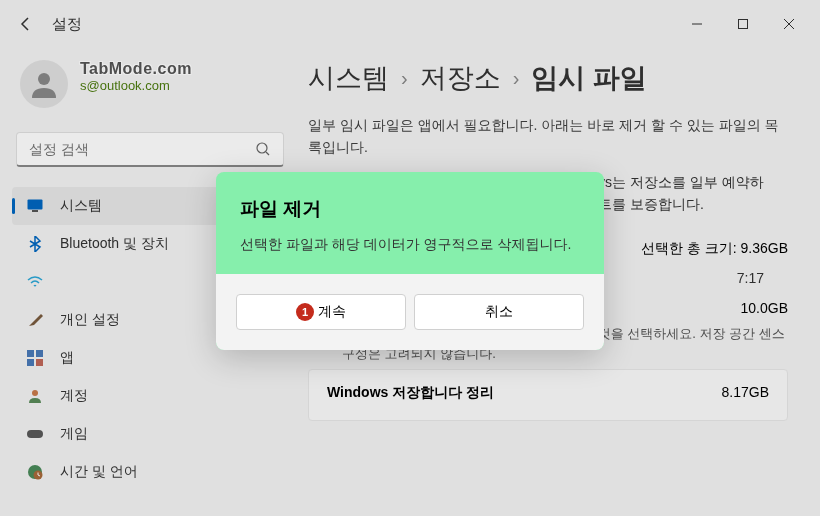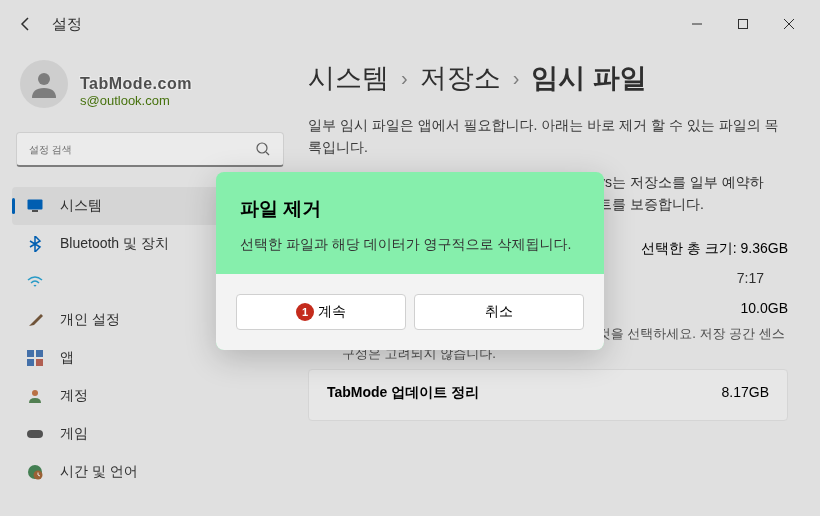--- a/index.html
+++ b/index.html
@@ -7,28 +7,28 @@
     
     .titlebar { height: 48px; display: flex; align-items: center; padding: 0 8px; }
     .back-btn { width: 36px; height: 36px; display: flex; align-items: center; justify-content: center; border-radius: 4px; }
     .title { margin-left: 8px; font-size: 15px; color: #333; }
     .win-controls { margin-left: auto; display: flex; gap: 0; }
     .win-btn { width: 46px; height: 32px; display: flex; align-items: center; justify-content: center; }
     
     .content { display: flex; height: calc(100% - 48px); }
     
     .sidebar { width: 300px; padding: 0 12px; }
-    .user-section { display: flex; align-items: flex-end; padding: 12px 8px 16px; gap: 12px; position: relative; }
+    .user-section { display: flex; align-items: flex-start; padding: 12px 8px 16px; gap: 12px; position: relative; }
     .avatar { width: 48px; height: 48px; border-radius: 50%; background: #e0e0e0; display: flex; align-items: center; justify-content: center; }
     .user-info { flex: 1; }
     .watermark { font-size: 16px; font-weight: bold; color: #555; text-shadow: 1px 1px 0 #fff, -1px -1px 0 #fff, 1px -1px 0 #fff, -1px 1px 0 #fff; letter-spacing: 0.5px; }
     .user-email { font-size: 13px; color: #4d7c0f; }
     
     .search-box { display: flex; align-items: center; background: #fff; border: 1px solid #e0e0e0; border-bottom: 2px solid #888; border-radius: 4px; padding: 8px 12px; margin: 8px 4px 20px; }
-    .search-box input { border: none; outline: none; flex: 1; font-size: 10px; background: transparent; }
+    .search-box input { border: none; outline: none; flex: 1; font-size: 14px; background: transparent; }
     
     .nav-list { list-style: none; }
     .nav-item { display: flex; align-items: center; padding: 10px 14px; gap: 16px; border-radius: 4px; position: relative; font-size: 14px; color: #333; }
     .nav-item.active { background: #e8e8e8; }
     .nav-item.active::before { content: ''; position: absolute; left: 0; top: 50%; transform: translateY(-50%); width: 3px; height: 16px; background: #0067c0; border-radius: 2px; }
     .nav-icon { width: 18px; height: 18px; display: flex; align-items: center; justify-content: center; }
     
     .main { flex: 1; padding: 12px 32px 0 8px; overflow: hidden; }
     .breadcrumb { display: flex; align-items: center; gap: 12px; font-size: 27px; color: #333; margin-bottom: 18px; }
     .breadcrumb .sep { color: #888; font-size: 20px; }
@@ -204,21 +204,21 @@
     </div>
     <div style="margin-top:6px">
       <div class="card-size-row">10.0GB</div>
       <div class="card-body">
         <div class="checkbox"></div>
         <div class="card-text">있는 파일입니다. 모든 항목을 삭제하려면 이것을 선택하세요. 저장 공간 센스 구성은 고려되지 않습니다.</div>
       </div>
     </div>
     <div class="card">
       <div class="card-head">
-        <span class="card-title">TabMode 업데이트 정리</span>
+        <span class="card-title">Windows 저장합니다 정리</span>
         <span class="card-size">8.17GB</span>
       </div>
     </div>
   </div>
 </div>
 
 <div class="dialog-overlay">
   <div class="dialog">
     <div class="dialog-content">
       <div class="dialog-title">파일 제거</div>

